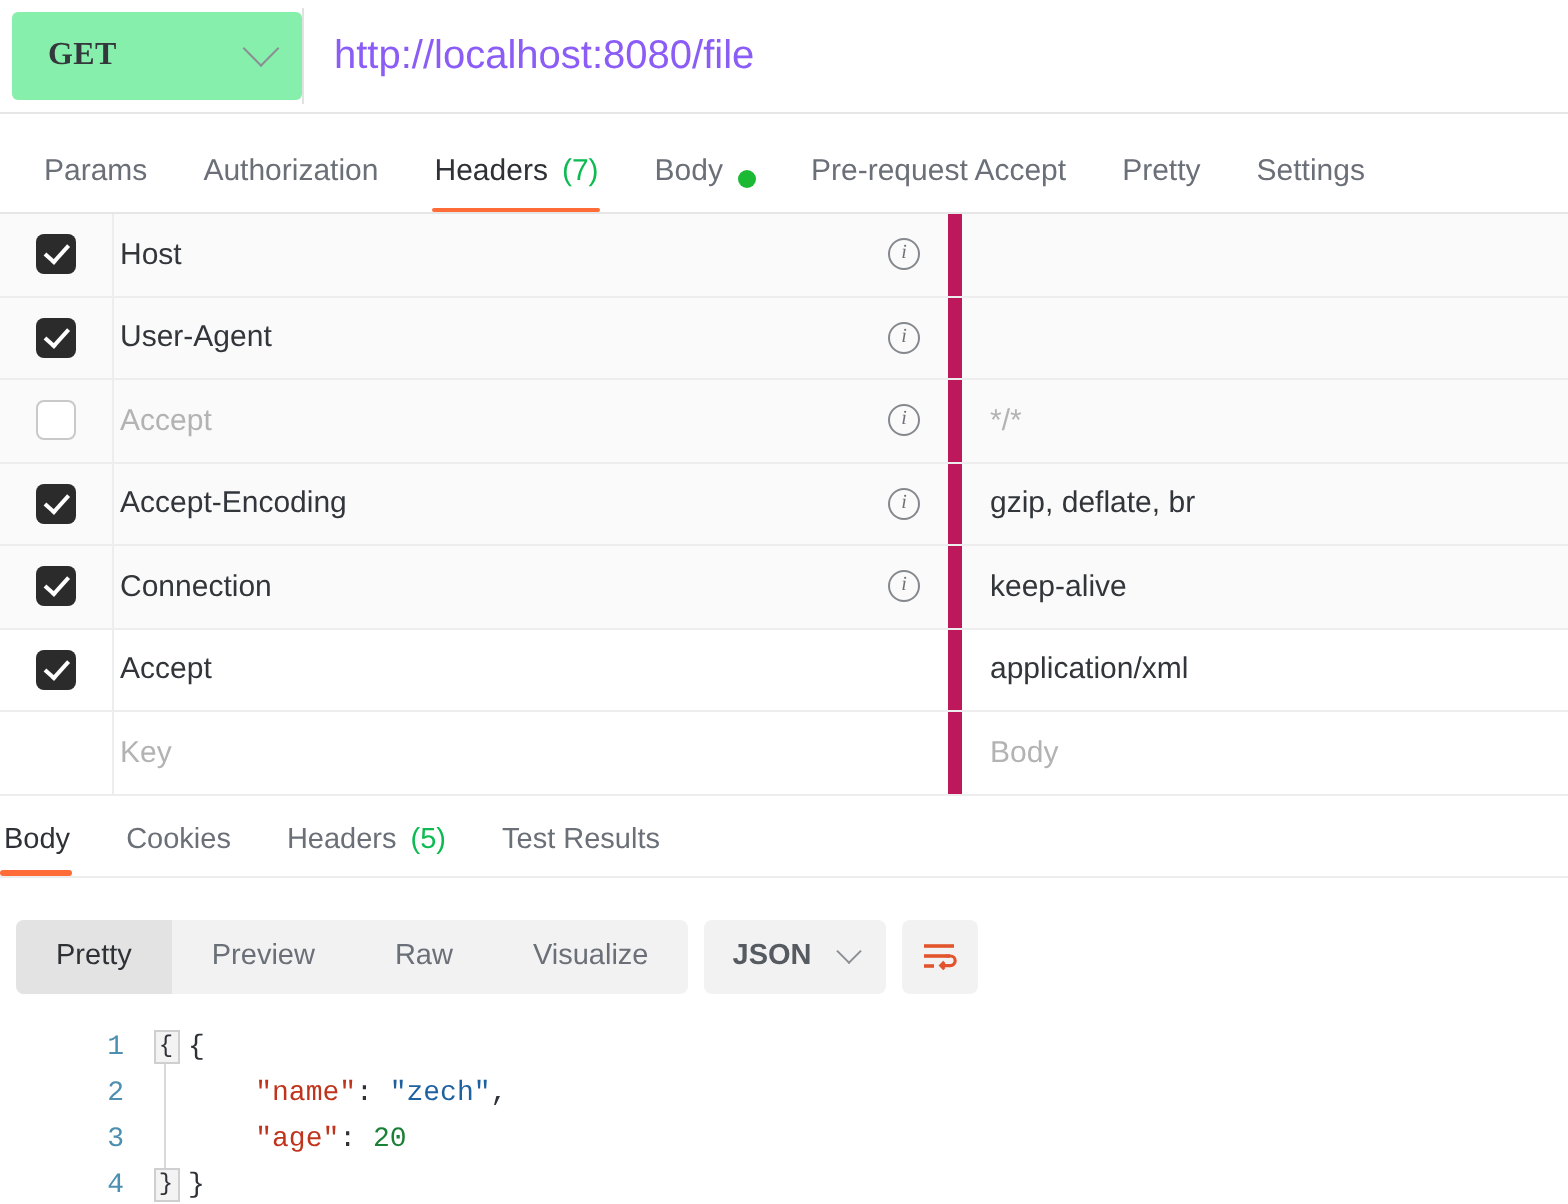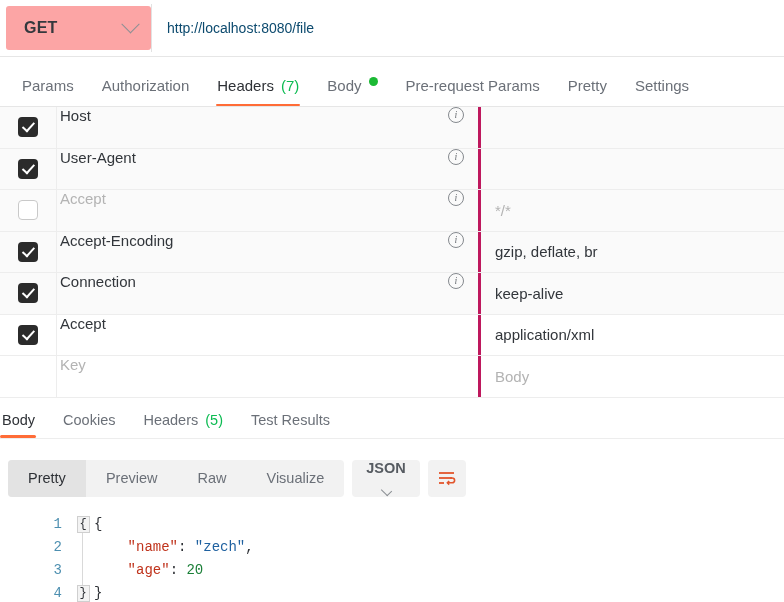--- a/index.html
+++ b/index.html
@@ -15,68 +15,69 @@
   .urlbar {
     display: flex;
     height: 57px;
     align-items: stretch;
     background: #ffffff;
     border-bottom: 1px solid #e6e6e6;
   }
   .method-select {
     width: 145px;
     margin: 6px 0 6px 6px;
-    background: #fca5a5;
+    background: #86efac;
     border-radius: 3px;
     display: flex;
     align-items: center;
     justify-content: space-between;
     padding: 0 14px 0 18px;
     cursor: pointer;
+    font-family: Liberation Serif, serif;
   }
   .method-label {
     font-size: 16px;
     font-weight: bold;
     color: #34383d;
     letter-spacing: .2px;
   }
   .chev {
     width: 13px; height: 13px;
     border-right: 1.6px solid #8b8f94;
     border-bottom: 1.6px solid #8b8f94;
     transform: rotate(45deg) translate(-3px,-3px);
   }
   .url-divider { width: 1px; background: #e2e2e2; margin: 4px 0; }
   .url-field {
     flex: 1;
     display: flex;
     align-items: center;
     padding-left: 15px;
-    font-size: 14px;
-    color: #0c4a6e;
+    font-size: 20px;
+    color: #8b5cf6;
     cursor: text;
   }
 
   
   .req-tabs {
     display: flex;
     align-items: flex-end;
     height: 50px;
     padding-left: 8px;
     background: #ffffff;
     border-bottom: 1px solid #e6e6e6;
   }
   .tab {
     position: relative;
     padding: 0 14px 12px 14px;
     font-size: 15px;
     color: #6b7078;
     cursor: pointer;
     display: flex;
-    align-items: flex-start;
+    align-items: flex-end;
     gap: 7px;
     white-space: nowrap;
   }
   .tab.active { color: #2e3136; }
   .tab.active::after {
     content: "";
     position: absolute;
     left: 13px; right: 13px; bottom: 0;
     height: 2.5px;
     background: #ff6c37;
@@ -119,24 +120,25 @@
     width: 5px; height: 10px;
     border-right: 2.4px solid #fff;
     border-bottom: 2.4px solid #fff;
     transform: rotate(42deg) translate(-1px,-1px);
   }
   .cbox.off { background: #ffffff; border: 1px solid #c9c9c9; }
   .cbox.off::after { display: none; }
   .cell-key {
     flex: 0 0 424px;
     display: flex;
+    align-items: center;
     justify-content: space-between;
     padding: 0 14px 0 3px;
     height: 100%;
-    border-right: 3px solid #be185d;
+    border-right: 7px solid #be185d;
   }
   .keytext { font-size: 15px; color: #32363b; }
   .keytext.muted { color: #b3b3b3; }
   .info-icon {
     width: 16px; height: 16px;
     border: 1.2px solid #85898e;
     border-radius: 50%;
     font-size: 10px;
     line-height: 14px;
     text-align: center;
@@ -197,21 +199,20 @@
   .fmt-select {
     display: flex; align-items: center; gap: 14px;
     background: #f2f2f2;
     border-radius: 4px;
     height: 37px;
     padding: 0 14px;
     font-size: 14.5px;
     color: #565b61;
     font-weight: bold;
     cursor: pointer;
-    flex-direction: column;
   }
   .chev-sm {
     width: 9px; height: 9px;
     border-right: 1.5px solid #8b8f94;
     border-bottom: 1.5px solid #8b8f94;
     transform: rotate(45deg) translate(-2px,-2px);
   }
   .wrap-btn {
     width: 38px; height: 37px;
     background: #f2f2f2;
@@ -283,21 +284,21 @@
     </div>
     <div class="tab active">
       <span>Headers</span>
       <span class="count">(7)</span>
     </div>
     <div class="tab">
       <span>Body</span>
       <span class="dot-green"></span>
     </div>
     <div class="tab">
-      <span>Pre-request Params</span>
+      <span>Pre-request Accept</span>
     </div>
     <div class="tab">
       <span>Pretty</span>
     </div>
     <div class="tab">
       <span>Settings</span>
     </div>
   </div>
 
 <div class="hdr-table" id="hdr-table">

